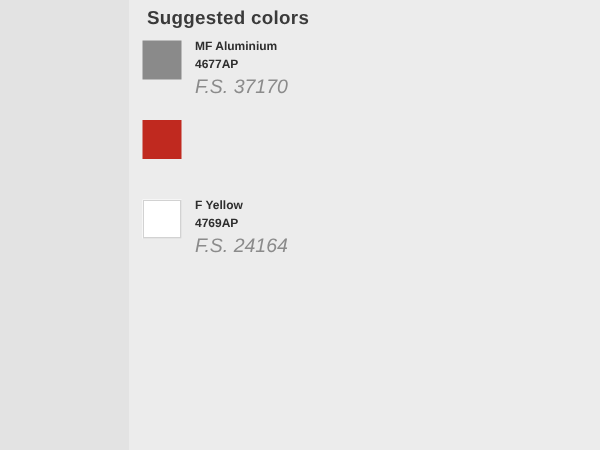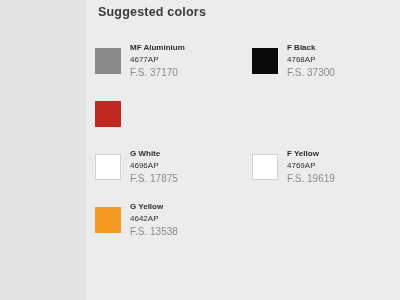--- a/index.html
+++ b/index.html
@@ -45,25 +45,24 @@
     width: 314px;
   }
   .row {
     display: flex;
     width: 314px;
     height: 53px;
   }
   .cell {
     width: 157px;
     display: flex;
-    align-items: center;
+    align-items: flex-start;
     padding-top: 4px;
     box-sizing: border-box;
     padding-left: 9px;
-    margin-top: 20px;
   }
   .cell.empty {
     visibility: hidden;
   }
   .swatch {
     width: 26px;
     height: 26px;
     flex: 0 0 26px;
     margin-right: 9px;
     margin-top: 1px;
@@ -79,92 +78,59 @@
   }
   .c-name {
     font-size: 8px;
     font-weight: bold;
     color: #2e2e2e;
     margin-bottom: 4px;
     white-space: nowrap;
   }
   .c-code {
     font-size: 8px;
-    font-weight: normal;
+    font-weight: bold;
     color: #2e2e2e;
     margin-bottom: 4px;
     white-space: nowrap;
   }
   .c-fs {
-    font-size: 10px;
+    font-size: 13px;
     color: #8b8b8b;
     white-space: nowrap;
+    font-style: italic;
   }
 </style>
 </head>
 <body>
 
 <div id="page" style="background: rgb(227, 227, 227);">
   <div id="panel" style="background: rgb(236, 236, 236);">
     <div id="title">Suggested colors</div>
     <div id="grid">
         <div class="row">
           <div class="cell">
             <div class="swatch" style="background: rgb(138, 138, 138);"></div>
             <div class="info">
               <div class="c-name">MF Aluminium</div>
               <div class="c-code">4677AP</div>
               <div class="c-fs">F.S. 37170</div>
             </div>
           </div>
-          <div class="cell">
-            <div class="swatch" style="background: rgb(10, 10, 10);"></div>
-            <div class="info">
-              <div class="c-name">F Black</div>
-              <div class="c-code">4768AP</div>
-              <div class="c-fs">F.S. 37300</div>
-            </div>
-          </div>
         </div>
         <div class="row">
           <div class="cell">
             <div class="swatch" style="background: rgb(192, 41, 31);"></div>
           </div>
         </div>
         <div class="row">
           <div class="cell">
             <div class="swatch bordered" style="background: rgb(255, 255, 255);"></div>
             <div class="info">
-              <div class="c-name">G White</div>
-              <div class="c-code">4696AP</div>
-              <div class="c-fs">F.S. 17875</div>
-            </div>
-          </div>
-          <div class="cell">
-            <div class="swatch bordered" style="background: rgb(255, 255, 255);"></div>
-            <div class="info">
               <div class="c-name">F Yellow</div>
               <div class="c-code">4769AP</div>
-              <div class="c-fs">F.S. 19619</div>
-            </div>
-          </div>
-        </div>
-        <div class="row">
-          <div class="cell">
-            <div class="swatch" style="background: rgb(245, 154, 35);"></div>
-            <div class="info">
-              <div class="c-name">G Yellow</div>
-              <div class="c-code">4642AP</div>
-              <div class="c-fs">F.S. 13538</div>
-            </div>
-          </div>
-          <div class="cell empty">
-            <div class="swatch"></div>
-            <div class="info">
-              <div class="c-name"></div>
-              <div class="c-code"></div>
-              <div class="c-fs"></div>
+              <div class="c-fs">F.S. 24164</div>
             </div>
           </div>
         </div>
       </div>
   </div>
 </div>
 
 </body></html>

